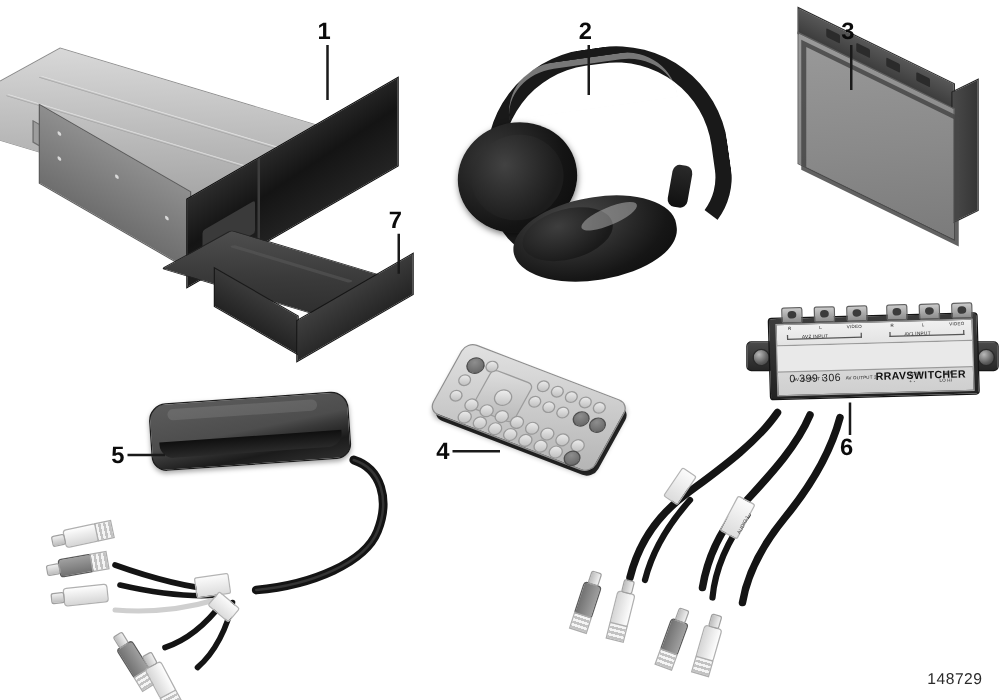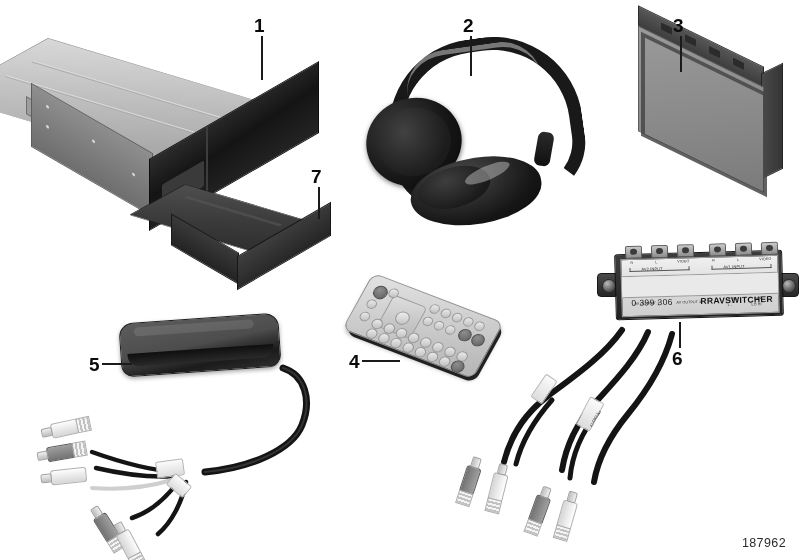--- a/index.html
+++ b/index.html
@@ -457,15 +457,15 @@
 
   <div class="callout" style="left:89px;top:355px;">5</div>
   <div class="leader h" style="left:102px;top:363px;width:30px;"></div>
 
   <div class="callout" style="left:672px;top:349px;">6</div>
   <div class="leader v" style="left:679px;top:322px;height:26px;"></div>
 
   <div class="callout" style="left:311px;top:167px;">7</div>
   <div class="leader v" style="left:318px;top:187px;height:32px;"></div>
 
-  <div id="dwg-no">187962</div>
+  <div id="dwg-no">148729</div>
 
 </div>
 
 </body></html>

